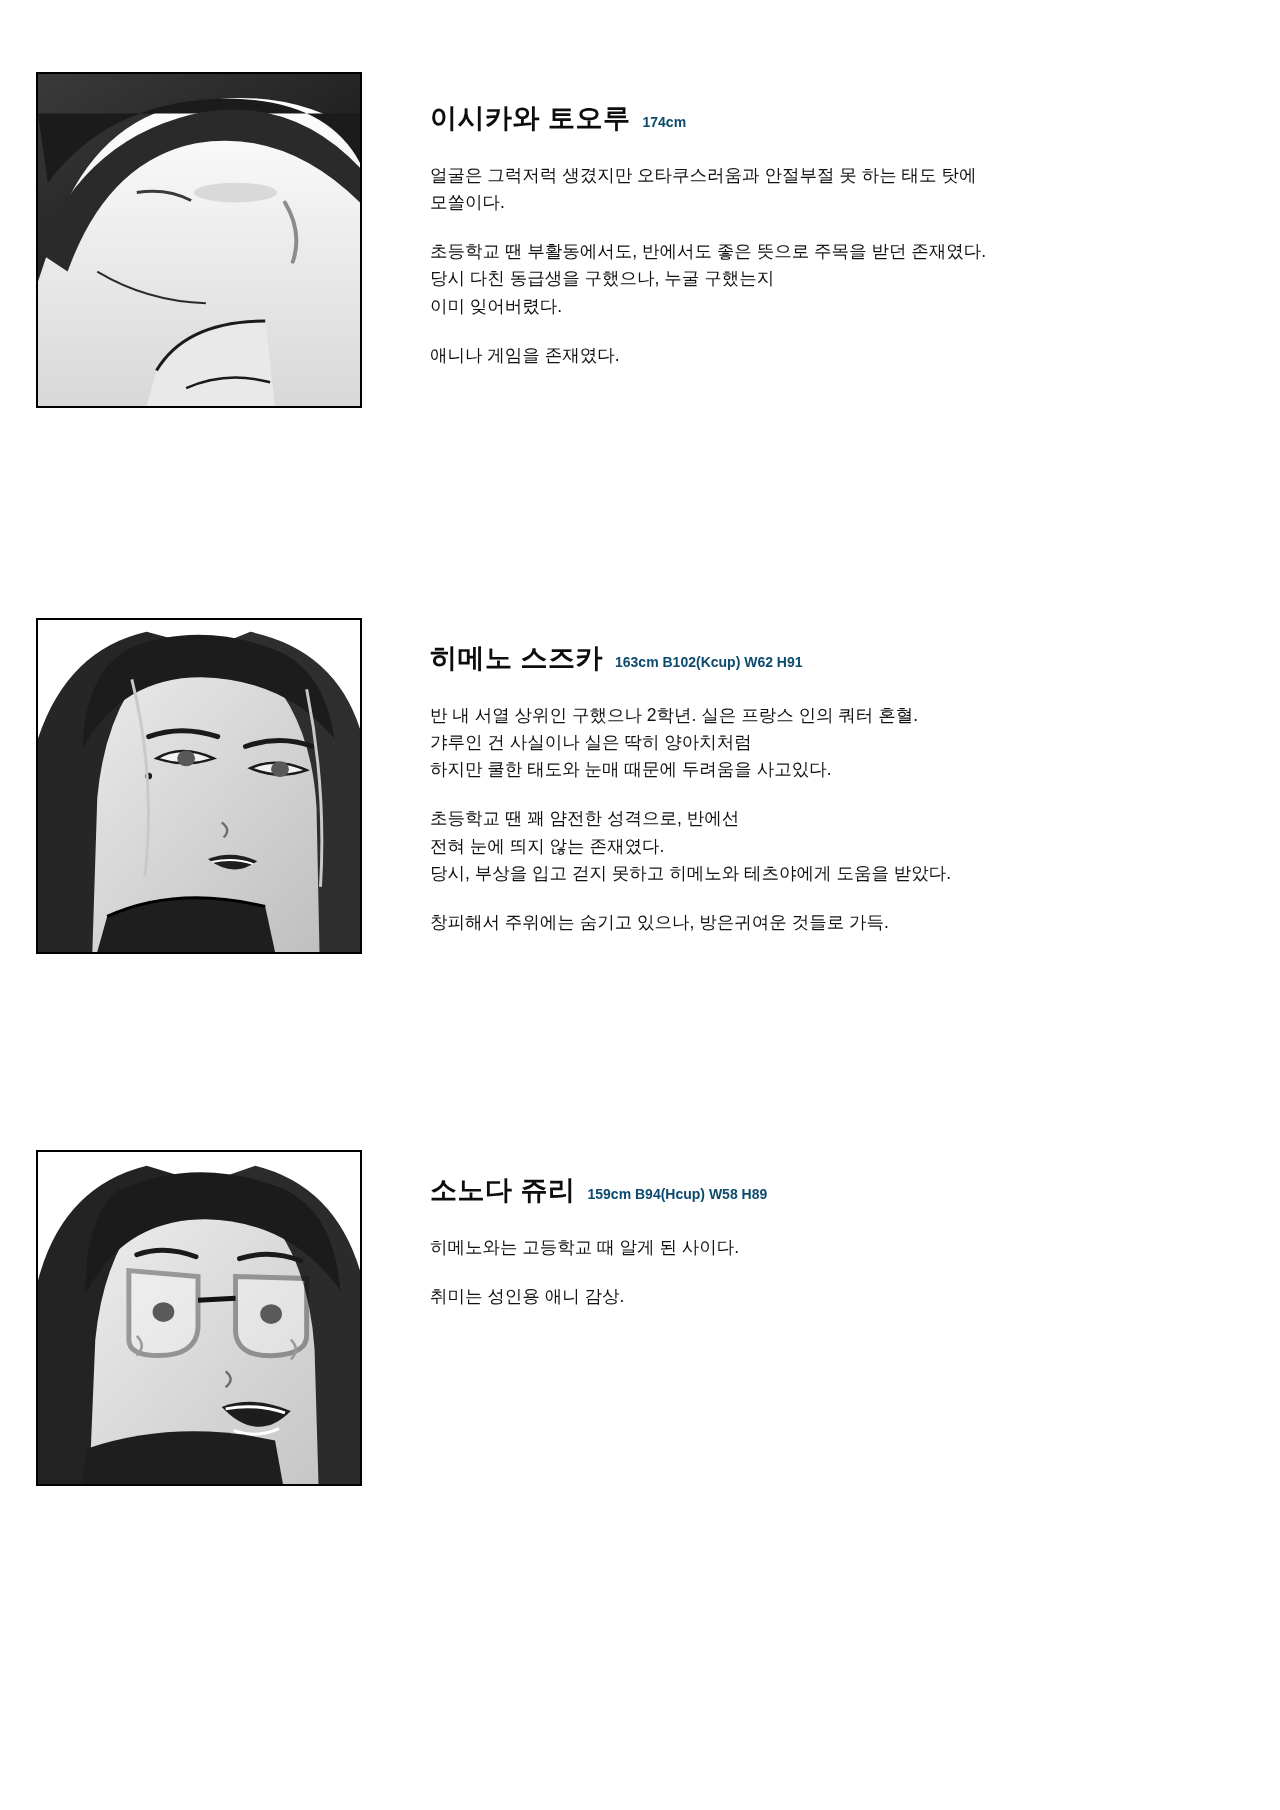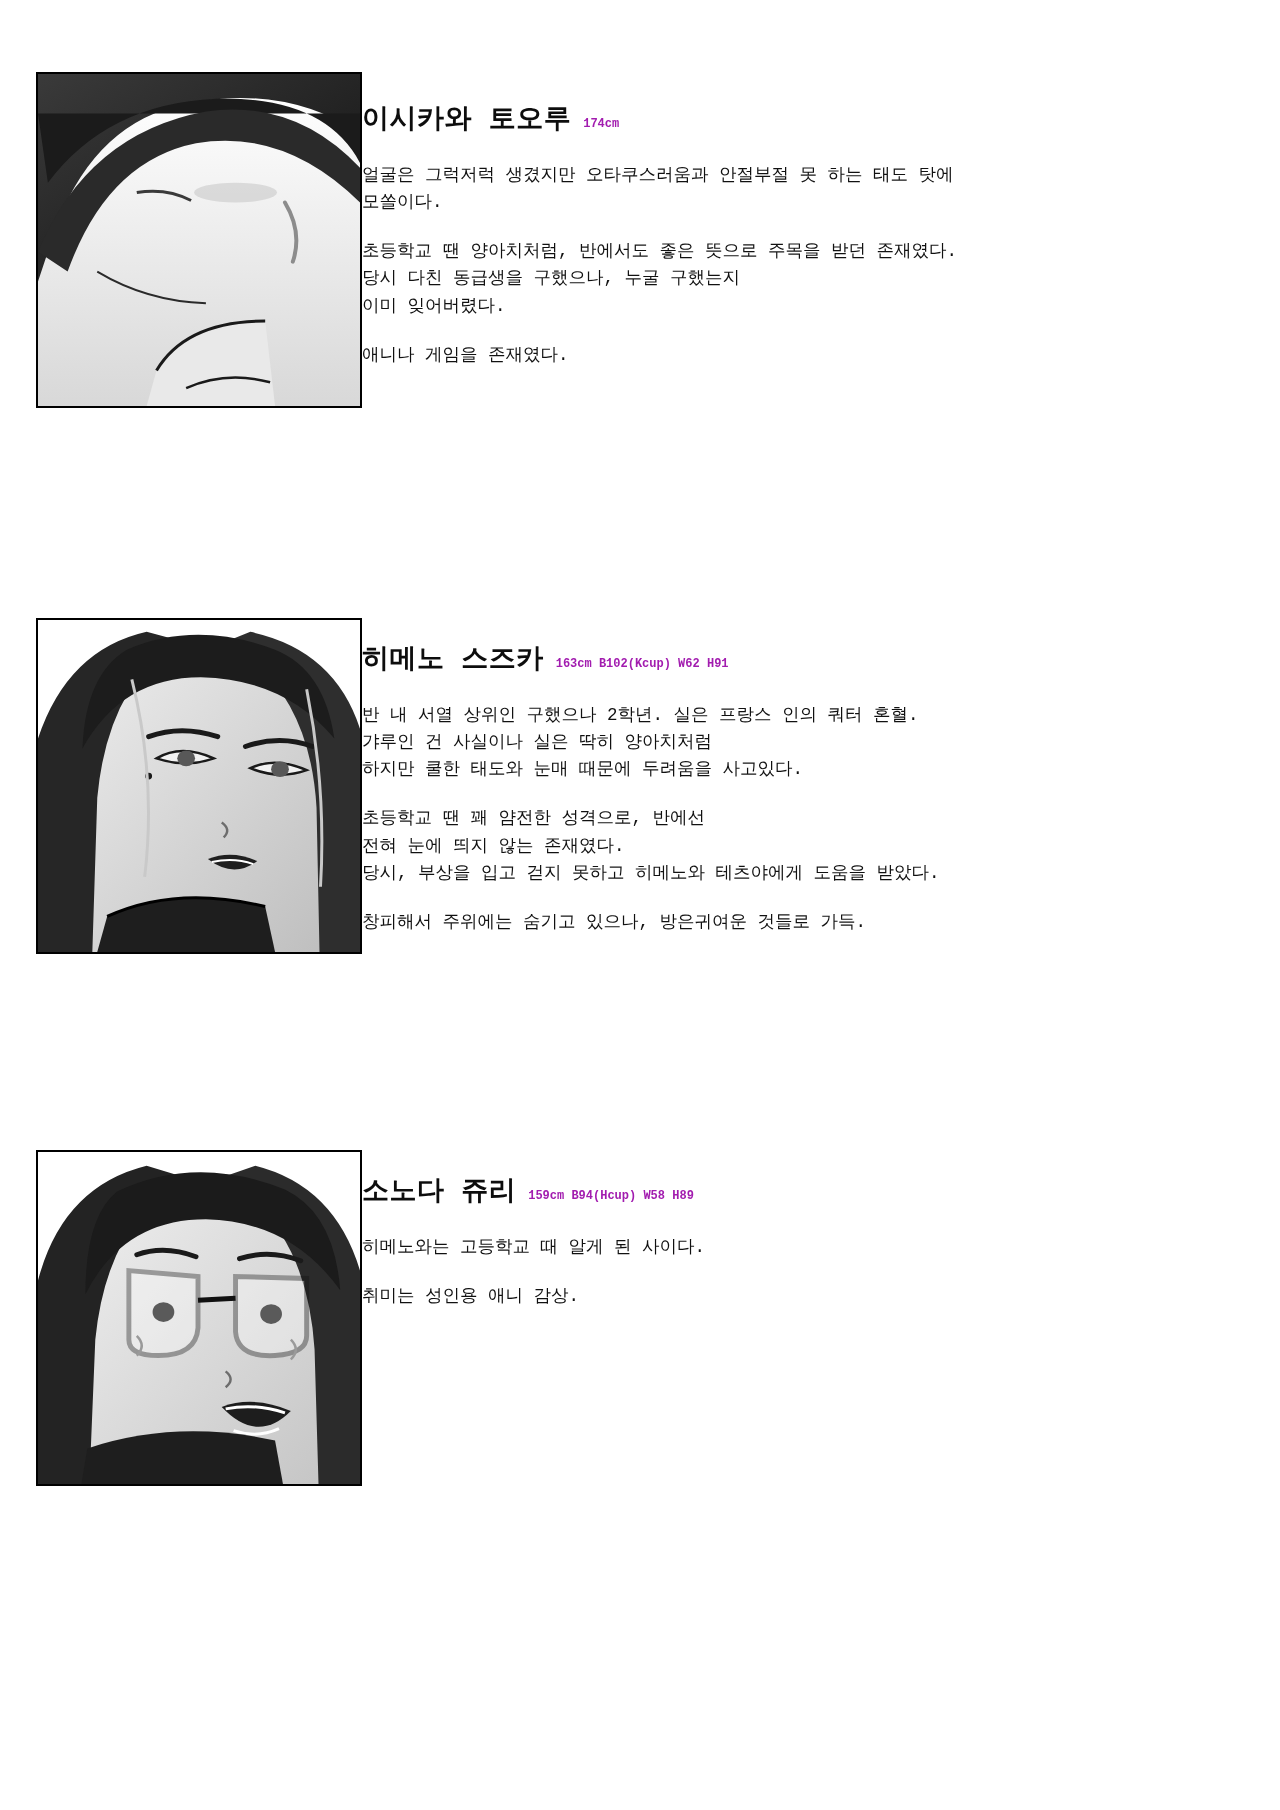--- a/index.html
+++ b/index.html
@@ -36,41 +36,41 @@
     border: 2px solid #000000;
     box-sizing: border-box;
     background: #f2f2f2;
     position: relative;
     overflow: hidden;
     flex: 0 0 auto;
   }
   .portrait svg { display: block; width: 100%; height: 100%; }
 
   .info {
+    margin-left: 68px;
     width: 640px;
     padding-top: 28px;
-    font-family: Liberation Mono, monospace;
   }
   .name-line {
     display: flex;
     align-items: baseline;
     white-space: nowrap;
     margin-bottom: 26px;
   }
   .char-name {
     font-size: 27px;
     font-weight: bold;
     letter-spacing: 0.5px;
     color: #0d0d0d;
   }
   .char-stats {
-    font-size: 12px;
+    font-size: 14px;
     font-weight: bold;
     margin-left: 12px;
-    color: #a21caf;
+    color: #0c4a6e;
   }
   .desc-block {
     margin-bottom: 22px;
   }
   .desc-line {
     font-size: 17.5px;
     line-height: 1.55;
     color: #111111;
     white-space: nowrap;
   }
@@ -112,21 +112,21 @@
     <div class="info">
       <div class="name-line">
         <span class="char-name">이시카와 토오루</span>
         <span class="char-stats">174cm</span>
       </div>
       <div class="desc-block">
         <div class="desc-line">얼굴은 그럭저럭 생겼지만 오타쿠스러움과 안절부절 못 하는 태도 탓에</div>
         <div class="desc-line">모쏠이다.</div>
       </div>
       <div class="desc-block">
-        <div class="desc-line">초등학교 땐 양아치처럼, 반에서도 좋은 뜻으로 주목을 받던 존재였다.</div>
+        <div class="desc-line">초등학교 땐 부활동에서도, 반에서도 좋은 뜻으로 주목을 받던 존재였다.</div>
         <div class="desc-line">당시 다친 동급생을 구했으나, 누굴 구했는지</div>
         <div class="desc-line">이미 잊어버렸다.</div>
       </div>
       <div class="desc-block">
         <div class="desc-line">애니나 게임을 존재였다.</div>
       </div>
     </div>
   </div>
 
   <div class="profile profile-2">

